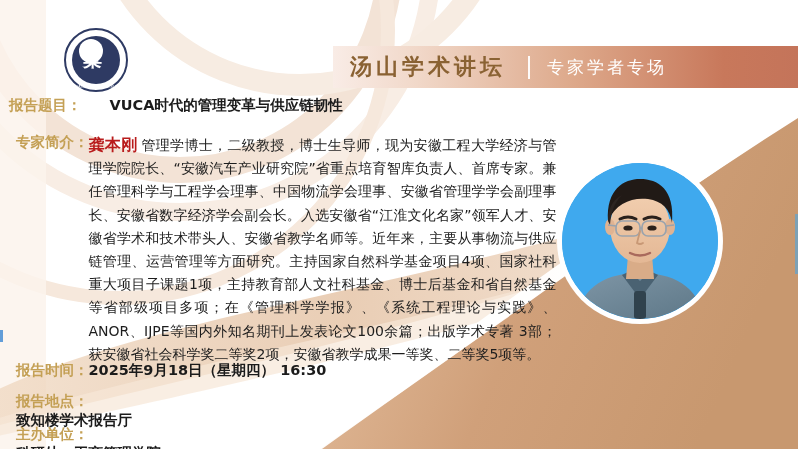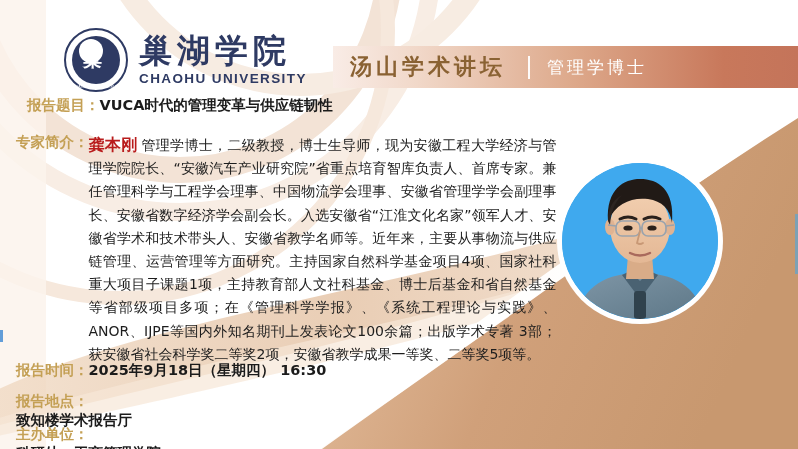--- a/index.html
+++ b/index.html
@@ -76,21 +76,21 @@
   .row{position:absolute;display:flex;align-items:baseline;}
   .lbl{
     color:#c4a055;font-size:14.5px;font-weight:bold;white-space:nowrap;
     font-family:"DejaVu Sans","Liberation Sans",sans-serif;
   }
   .val{
     color:#1b1b1b;font-size:14.5px;font-weight:bold;white-space:nowrap;
     font-family:"DejaVu Sans","Liberation Sans",sans-serif;
   }
 
-  #title-row{left:27px;top:96px;}
+  #title-row{left:9px;top:96px;gap:28px;}
   #bio-row{left:16px;top:133px;align-items:flex-start;}
 
   .bio-name{
     color:#b91c1c;font-size:16px;font-weight:bold;margin-right:4px;
     font-family:"DejaVu Sans","Liberation Sans",sans-serif;
   }
   .bio-body{
     width:468px;font-size:14px;line-height:23.2px;color:#1d1d1d;
     text-align:justify;text-justify:inter-ideograph;
     font-family:"DejaVu Sans","Liberation Sans",sans-serif;
@@ -156,30 +156,26 @@
     </svg>
   </div>
 
   <div class="logo-block">
     <div class="seal">
       <div class="seal-inner"></div>
       <div class="seal-cut"></div>
       <div class="seal-glyph">巢</div>
       <div class="seal-ring-text">CHAOHU UNIVERSITY</div>
     </div>
-    <div class="wordmark">
-      <div class="cn">巢湖学院</div>
-      <div class="en">CHAOHU UNIVERSITY</div>
-    </div>
   </div>
 
   <div class="banner">
     <div class="b-main">汤山学术讲坛</div>
     <div class="b-div"></div>
-    <div class="b-sub">管理学博士</div>
+    <div class="b-sub">专家学者专场</div>
   </div>
 
   <div class="content">
 
     <div class="row" id="title-row">
       <span class="lbl">报告题目：</span>
       <span class="val">VUCA时代的管理变革与供应链韧性</span>
     </div>
 
     <div class="row" id="bio-row">

